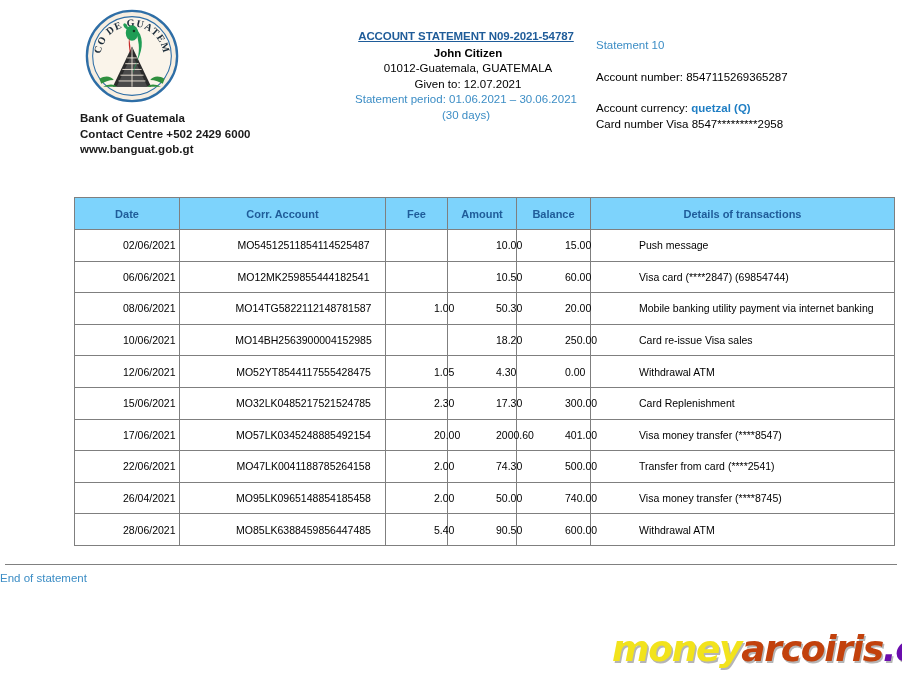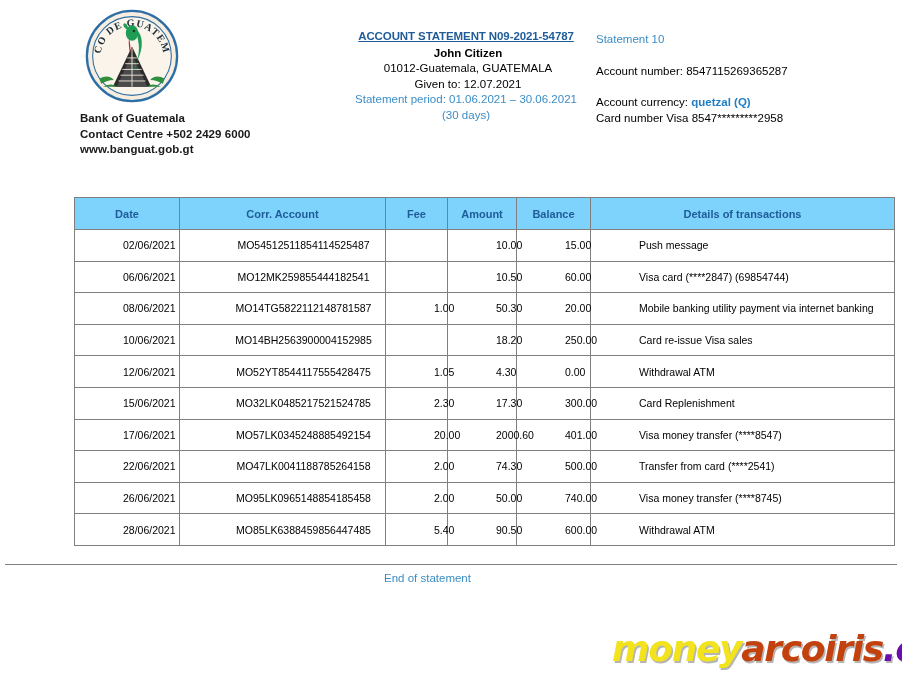--- a/index.html
+++ b/index.html
@@ -72,21 +72,21 @@
   .lbl-blue { color: #3c8dc5; }
   .stmt-period {
     color: #3c8dc5;
     white-space: nowrap;
     margin-left: -4px;
   }
 
   .statement-right {
     position: absolute;
     left: 596px;
-    top: 32px;
+    top: 38px;
     font-size: 11.5px;
     line-height: 15.5px;
   }
   .stmt-no {
     color: #3c8dc5;
     margin-bottom: 16px;
   }
   .acct-num { margin-bottom: 16px; }
   .currency-val {
     color: #1f7ec4;
@@ -141,21 +141,20 @@
     top: 564px;
     width: 892px;
     height: 1px;
     background: #808080;
   }
   .end-of-statement {
     position: absolute;
     top: 572px;
     left: 0;
     width: 855px;
-    text-align: center;
     font-size: 11.5px;
     color: #3c8dc5;
   }
 
   .watermark {
     position: absolute;
     left: 612px;
     top: 628px;
     font-family: "DejaVu Sans", sans-serif;
     font-size: 36px;
@@ -301,21 +300,21 @@
         </tr>
         <tr>
           <td class="c-date">22/06/2021</td>
           <td class="c-acct">MO47LK0041188785264158</td>
           <td class="c-fee">2.00</td>
           <td class="c-amount">74.30</td>
           <td class="c-balance">500.00</td>
           <td class="c-details">Transfer from card (****2541)</td>
         </tr>
         <tr>
-          <td class="c-date">26/06/2021</td>
+          <td class="c-date">26/04/2021</td>
           <td class="c-acct">MO95LK0965148854185458</td>
           <td class="c-fee">2.00</td>
           <td class="c-amount">50.00</td>
           <td class="c-balance">740.00</td>
           <td class="c-details">Visa money transfer (****8745)</td>
         </tr>
         <tr>
           <td class="c-date">28/06/2021</td>
           <td class="c-acct">MO85LK6388459856447485</td>
           <td class="c-fee">5.40</td>

